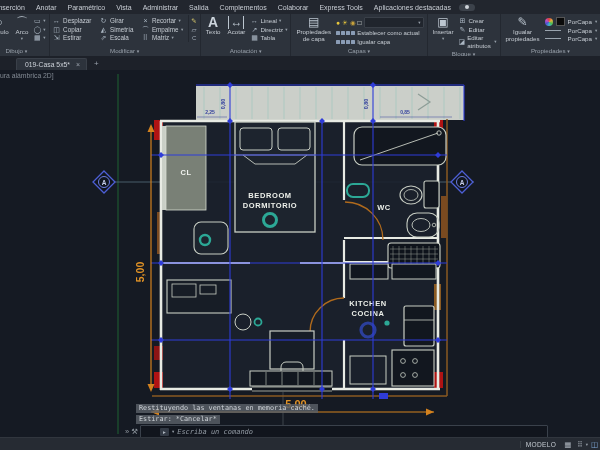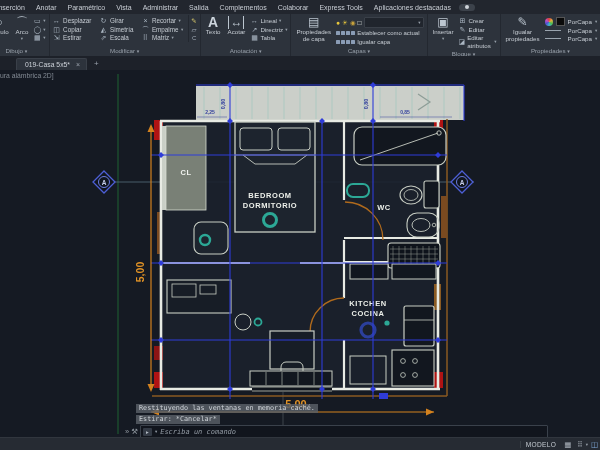--- a/index.html
+++ b/index.html
@@ -57,21 +57,21 @@
   
   .canvas{position:absolute;top:70px;left:0;width:548px;height:368px;background:#151a23;overflow:hidden;}
   .vplabel{position:absolute;top:2px;left:0;font-size:6.8px;color:#828a93;}
   svg text{font-family:"Liberation Sans",sans-serif;}
   .cmd-hist{position:absolute;left:136px;top:334px;font-family:"DejaVu Sans Mono",monospace;
             font-size:6.8px;color:#ced3d8;}
   .cmd-hist div{display:table;background:rgba(90,96,104,.82);padding:0 3px;line-height:9.2px;margin-bottom:1.5px;}
   .cmd-row{position:absolute;left:125px;top:355px;right:0;height:13px;display:flex;align-items:center;gap:2px;}
   .cmd-chev,.cmd-wrench{font-size:7.5px;color:#8f979f;}
   .cmd-field{flex:1;height:11px;background:#11151d;border:1px solid #3a414b;border-radius:1px;
-             display:flex;align-items:center;gap:3px;padding:0 2px;}
+             display:flex;align-items:center;gap:3px;padding:0 19px;}
   .cmd-badge{width:9px;height:8px;background:#333a45;border-radius:1px;color:#aeb6bf;font-size:5.5px;
              display:inline-flex;align-items:center;justify-content:center;}
   .cmd-ph{font-family:"DejaVu Sans Mono",monospace;font-style:italic;font-size:7px;color:#959da6;}
   
   .statusbar{position:absolute;bottom:0;left:0;right:0;height:12px;background:#262b33;border-top:1px solid #31363e;
              display:flex;align-items:center;justify-content:flex-end;color:#c6ccd3;}
   .sb-model{font-size:6.6px;letter-spacing:.3px;padding:0 5px;border-left:1px solid #3a4047;}
   .sb-ic{font-size:7.5px;color:#aeb6bf;padding:0 3px;}
   .sb-clip{width:9px;overflow:hidden;color:#7fa8d8;margin-right:-3px;}
 </style>

